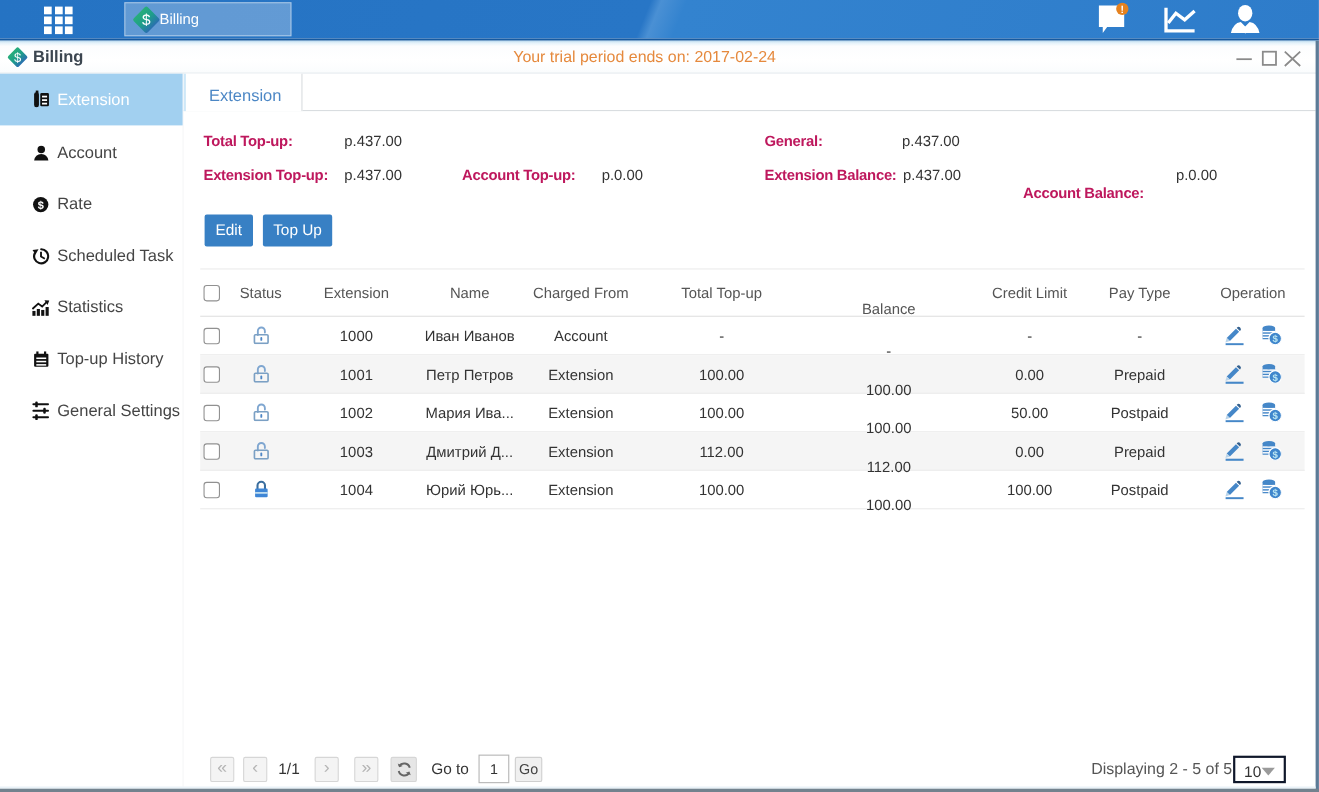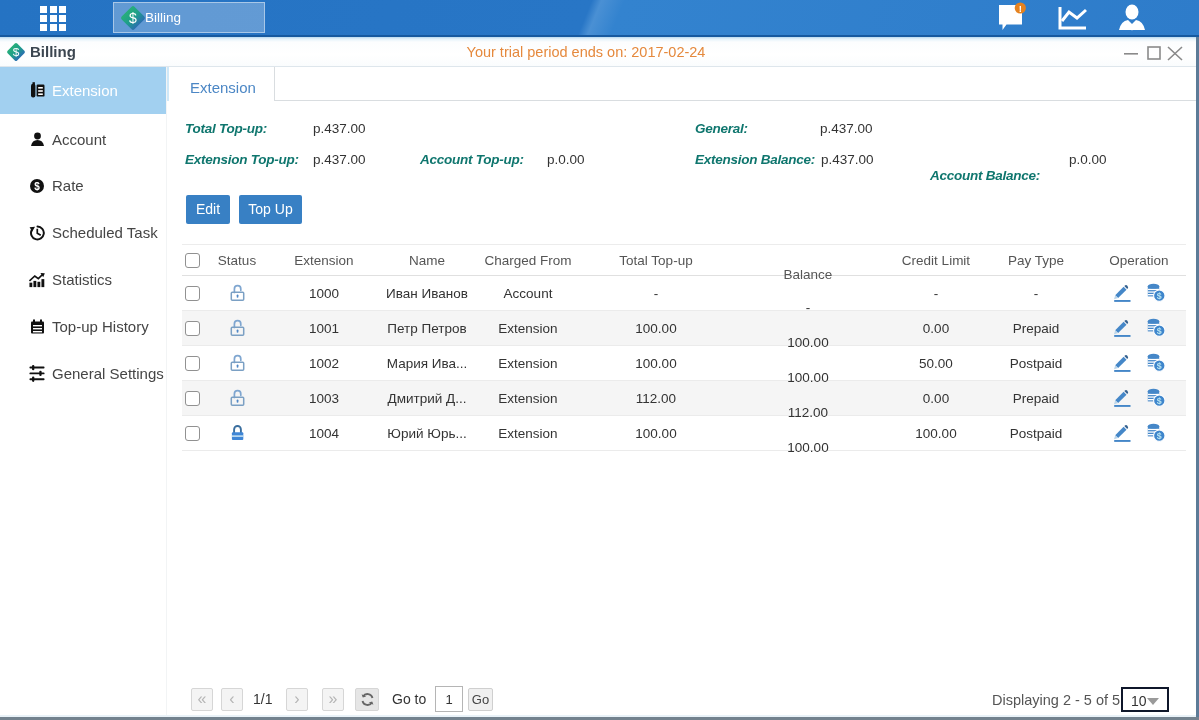--- a/index.html
+++ b/index.html
@@ -38,29 +38,29 @@
   .menuitem .mico { position:absolute; left:29px; width:16px; height:16px; display:flex; align-items:center; justify-content:center; }
   .menuitem .mtxt { position:absolute; left:52px; }
 
   
   .content { position:absolute; left:167px; top:67px; width:1029px; bottom:5px; background:#fff; }
   .tabrow { position:absolute; left:0; top:0; width:1029px; height:34px; border-bottom:1px solid #d9dde0; }
   .tab { position:absolute; left:0; top:0; width:108px; height:34px; background:#fff;
      border-right:1px solid #d9dde0; color:#4c87c5; font-size:15px; line-height:41px; padding-left:23px; }
   .tab::before { content:""; position:absolute; left:0; top:0; width:2px; height:34px; background:#cfe8f8; }
 
-  .lbl { position:absolute; font-size:13.5px; font-weight:bold; color:#0f766e; white-space:nowrap; letter-spacing:-0.25px;font-style:italic; }
+  .lbl { position:absolute; font-size:13.5px; font-weight:bold; color:#be185d; white-space:nowrap; letter-spacing:-0.25px; }
   .val { position:absolute; font-size:13.5px; color:#333; white-space:nowrap; }
 
   .btn { position:absolute; background:#3880c4; color:#fff; font-size:14px; text-align:center;
      line-height:29px; height:29px; border-radius:2px; }
 
   
   .grid { position:absolute; left:15px; top:177px; width:1004px; }
-  .trh { display:flex; height:32px; align-items:center; border-top:1px solid #ececec; border-bottom:1px solid #e0e0e0; color:#555; font-size:13.5px; }
+  .trh { display:flex; height:44px; align-items:center; border-top:1px solid #ececec; border-bottom:1px solid #e0e0e0; color:#555; font-size:13.5px; }
   .tr { display:flex; height:35px; align-items:center; border-bottom:1px solid #ebebeb; color:#333; font-size:13.5px; }
   .tr.alt { background:#f5f5f5; }
   .c0{width:30px;} .c1{width:50px;text-align:center;} .c2{width:124px;text-align:center;}
   .c3{width:82px;text-align:center;} .c4{width:120px;text-align:center;} .c5{width:136px;text-align:center;}
   .c6{width:168px;text-align:center;margin-top:28px;} .c7{width:88px;text-align:center;} .c8{width:112px;text-align:center;}
   .c9{width:94px;text-align:center;}
   .cbx { width:15px; height:15px; border:1px solid #919191; border-radius:3px; background:#fff; margin-left:3px; }
 
   
   .pgbar { position:absolute; left:19px; bottom:1px; height:26px; width:1005px; font-size:14px; color:#555; }

